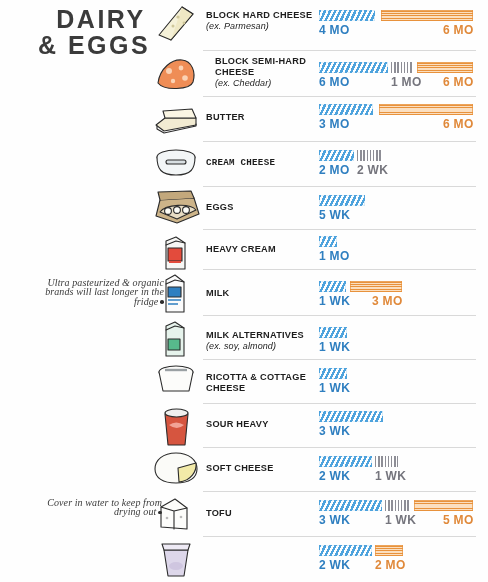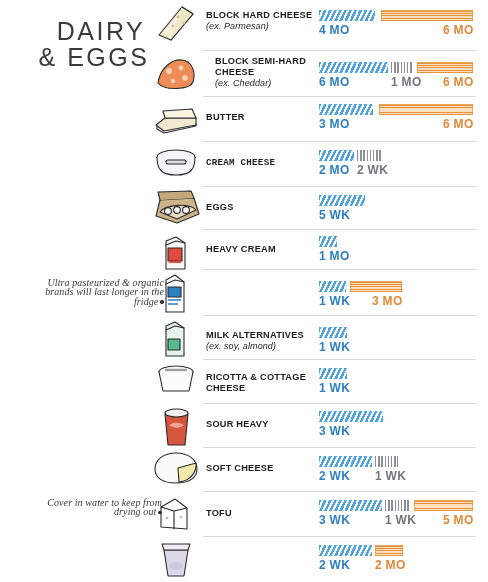--- a/index.html
+++ b/index.html
@@ -7,24 +7,24 @@
     width:488px;height:582px;
     background:#ffffff;
     font-family:"Liberation Sans", sans-serif;
     overflow:hidden;
     position:relative;
   }
   .sheet{position:relative;width:488px;height:582px;background:#fefefe;}
 
   
   .title{
-    position:absolute;left:24px;top:18px;width:140px;
+    position:absolute;left:24px;top:6px;width:140px;
     font-family:"Liberation Sans", sans-serif;
     font-size:25px;letter-spacing:2.5px;color:#3b3b3b;
-    font-weight:400;line-height:26px;text-align:center;
+    font-weight:700;line-height:26px;text-align:center;
   }
   .title .l1{display:block;padding-left:14px;}
   .title .l2{display:block;}
 
   
   .row{position:absolute;left:0;width:488px;}
   .rowline{position:absolute;left:203px;width:273px;height:1px;background:#d9d9d9;top:0;}
 
   .icon{position:absolute;left:150px;width:52px;text-align:center;}
   .icon svg{display:block;margin:0 auto;}
@@ -196,20 +196,21 @@
       <div class="row" style="top: 269px; height: 46px;">
         <div class="rowline"></div>
         <div class="icon" style="top: 2px;">
           <svg width="40" height="46" viewBox="0 0 40 46">
       <path d="M10 13 L10 41 L28 41 L28 11 L19 4 L10 9 Z" fill="#fbfbfb" stroke="#2b2b2b" stroke-width="1.1" stroke-linejoin="round" stroke-linecap="round"></path>
       <path d="M10 13 L19 9 L28 11" stroke="#2b2b2b" stroke-width="1.1" fill="none" stroke-linejoin="round" stroke-linecap="round"></path>
       <rect x="12" y="16" width="13" height="10" fill="#2f7fc0" stroke="#2b2b2b" stroke-width="1.1" stroke-linejoin="round" stroke-linecap="round"></rect>
       <path d="M12 29 h13 M12 33 h10" stroke="#2f7fc0" stroke-width="1.6"></path>
           </svg>
         </div>
+        <div class="label" style="top: 19px;"><span>MILK</span></div>
         <div class="bar fridge" style="left: 319px; width: 27px; top: 12px;"></div>
         <div class="tick fridge" style="top: 25px; left: 319px;">1 WK</div>
         <div class="bar freezer" style="left: 350px; width: 52px; top: 12px;"></div>
         <div class="tick freezer" style="top: 25px; left: 372px;">3 MO</div>
       </div>
       <div class="row" style="top: 315px; height: 44px;">
         <div class="rowline"></div>
         <div class="icon" style="top: 2px;">
           <svg width="40" height="44" viewBox="0 0 40 44">
       <path d="M10 13 L10 39 L28 39 L28 11 L19 5 L10 9 Z" fill="#e6f3ec" stroke="#2b2b2b" stroke-width="1.1" stroke-linejoin="round" stroke-linecap="round"></path>

